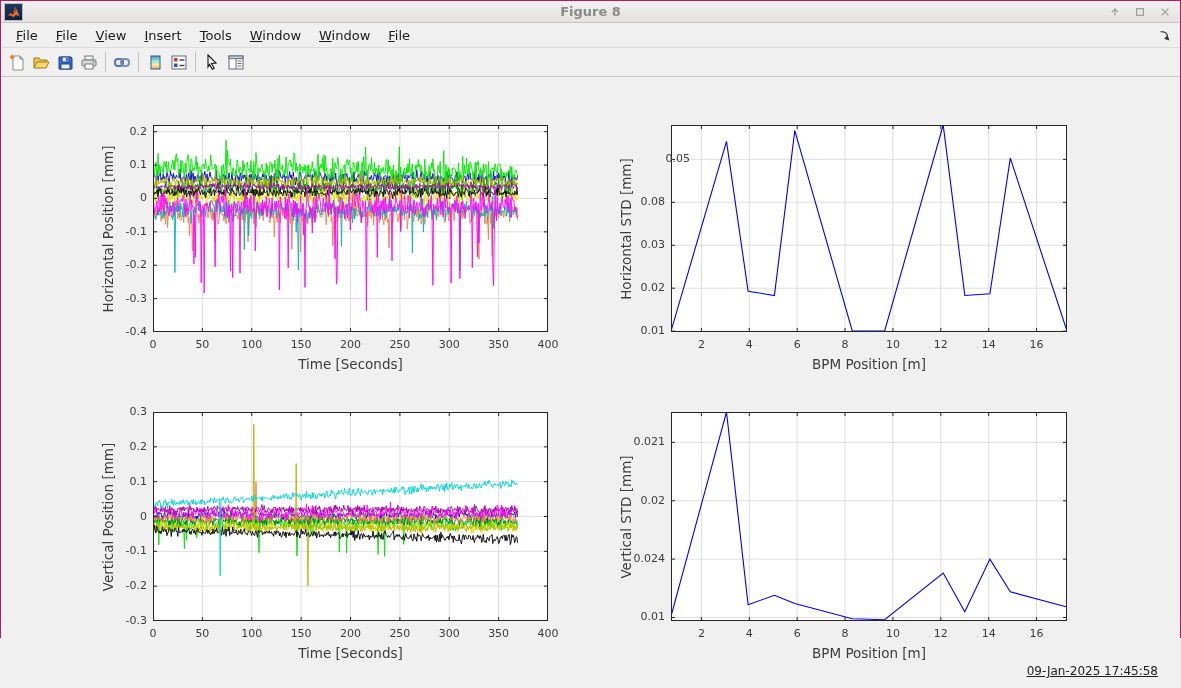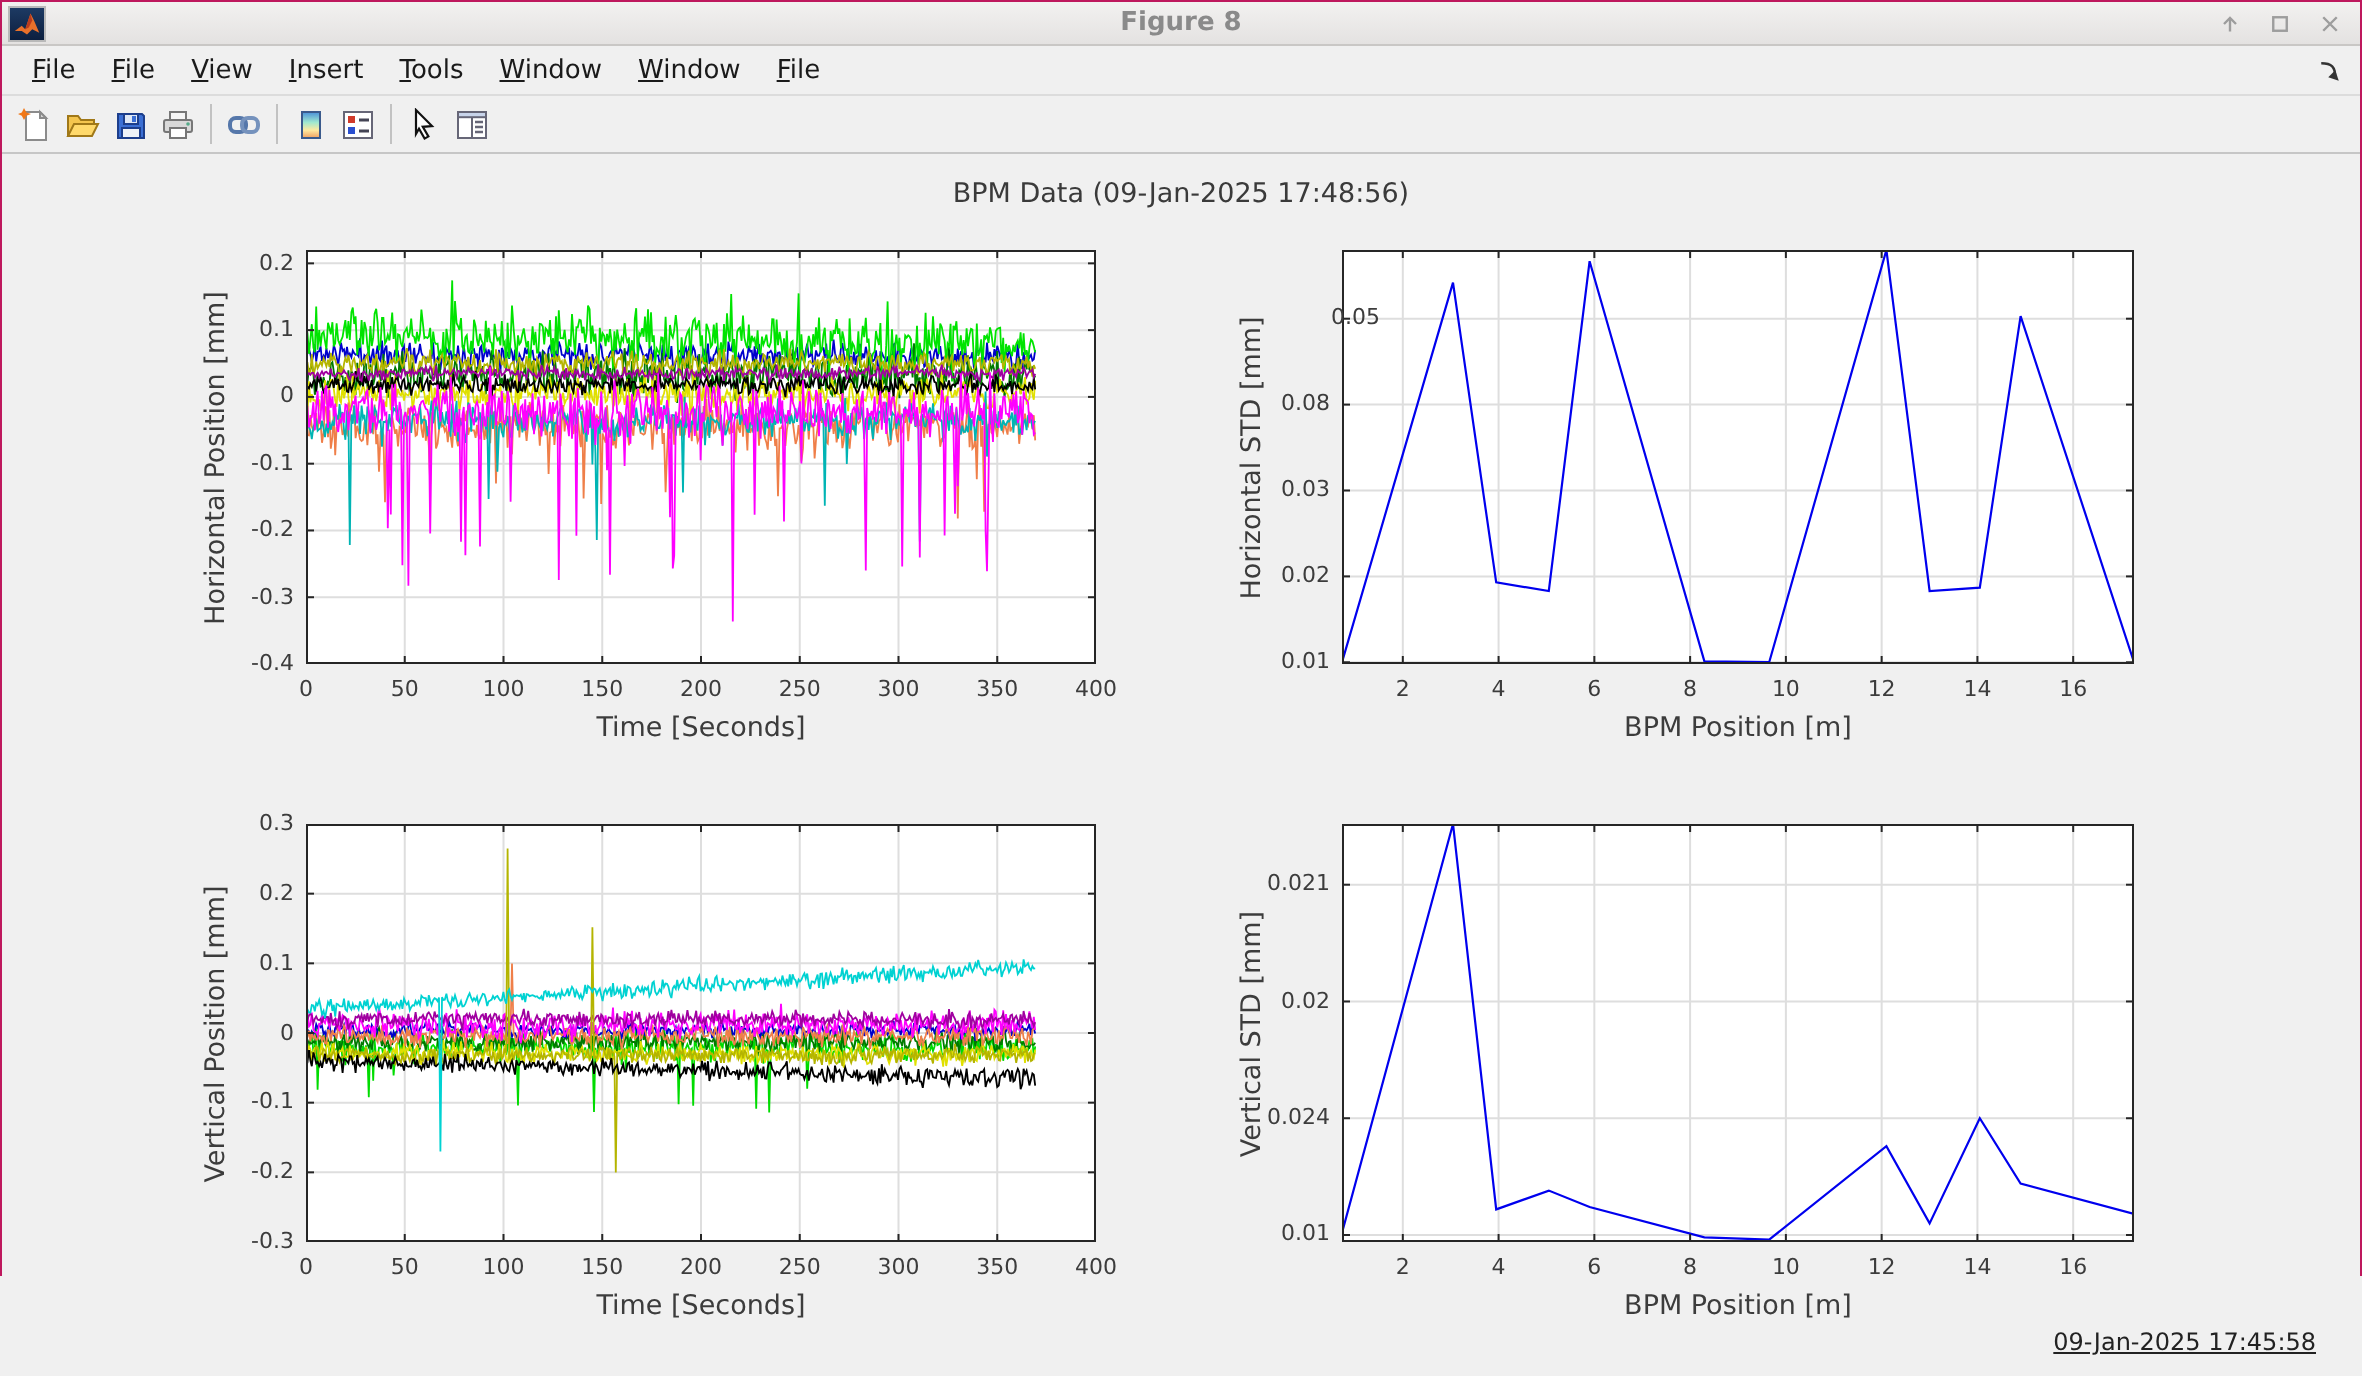--- a/index.html
+++ b/index.html
@@ -167,21 +167,20 @@
       <svg width="18" height="17" viewBox="0 0 18 17">
         <rect x="2" y="2" width="14" height="13" fill="#fff" stroke="#667"></rect>
         <rect x="2" y="2" width="14" height="2.6" fill="#c8d4ea" stroke="#667"></rect>
         <path d="M9 4.6v10.4" stroke="#667"></path>
         <path d="M10.5 7h4M10.5 9.5h4M10.5 12h4" stroke="#667" stroke-width="1.2"></path>
       </svg>
     </span>
   </div>
 
   <div id="canvas">
-    <div id="figure-title">BPM Data (09-Jan-2025 17:48:56)</div>
     <div id="figure-timestamp">09-Jan-2025 17:45:58</div>
   <svg width="395" height="207" class="plot-svg" style="left:152px;top:48px">
         <rect x="0" y="0" width="395" height="207" fill="#ffffff"></rect>
         <line x1="0" y1="0" x2="0" y2="207" stroke="#dedede" stroke-width="1"></line>
         <line x1="49.375" y1="0" x2="49.375" y2="207" stroke="#dedede" stroke-width="1"></line>
         <line x1="98.75" y1="0" x2="98.75" y2="207" stroke="#dedede" stroke-width="1"></line>
         <line x1="148.125" y1="0" x2="148.125" y2="207" stroke="#dedede" stroke-width="1"></line>
         <line x1="197.5" y1="0" x2="197.5" y2="207" stroke="#dedede" stroke-width="1"></line>
         <line x1="246.875" y1="0" x2="246.875" y2="207" stroke="#dedede" stroke-width="1"></line>
         <line x1="296.25" y1="0" x2="296.25" y2="207" stroke="#dedede" stroke-width="1"></line>

